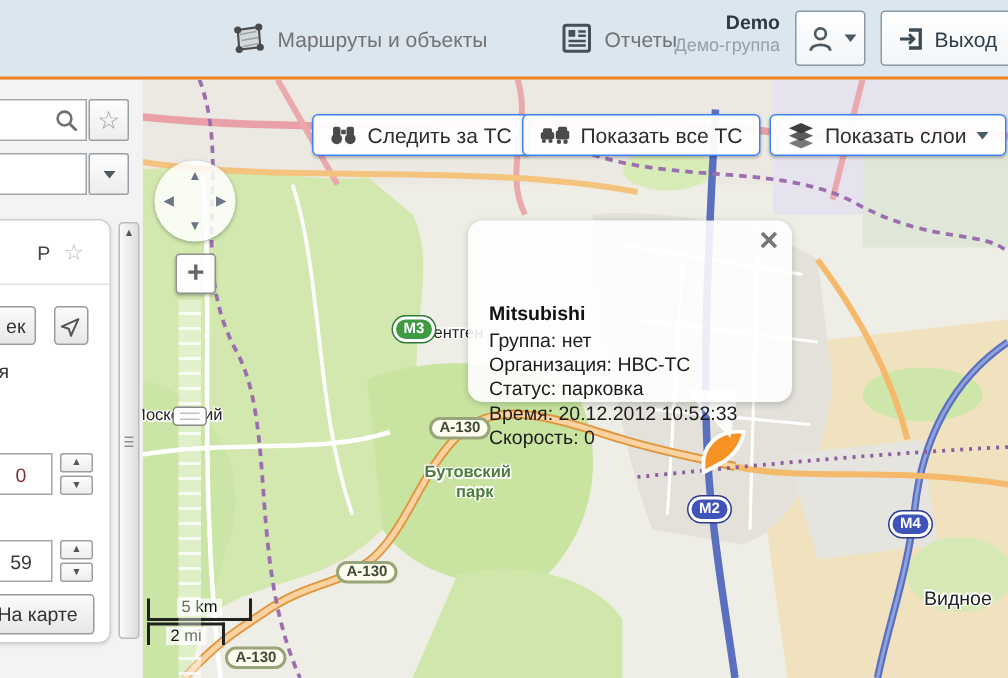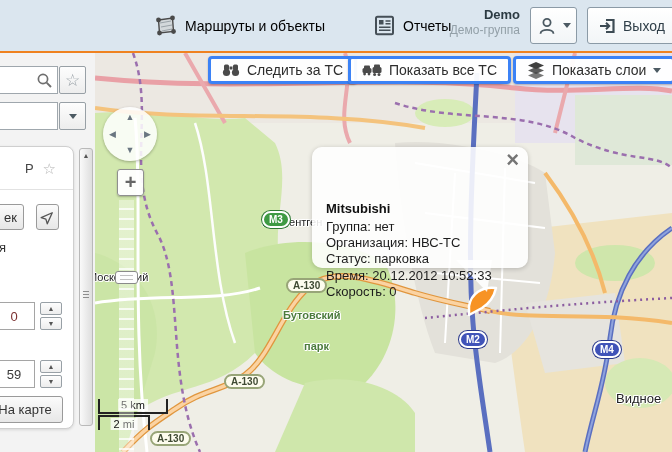--- a/index.html
+++ b/index.html
@@ -2,21 +2,21 @@
 <html><head>
 <meta charset="utf-8">
 <style>
   html,body{margin:0;padding:0;}
   body{font-family:"Liberation Sans",sans-serif;background:#fff;}
   .app{position:relative;width:672px;height:452px;overflow:hidden;background:#efeee6;}
 
   
   .topbar{position:absolute;left:0;top:0;width:672px;height:51px;background:#dbe6ef;border-bottom:2px solid #ef8220;z-index:20;}
   .topbar-item{position:absolute;top:0;height:51px;display:flex;align-items:center;gap:8px;}
-  .tab-label{font-size:14px;color:#000000;white-space:nowrap;}
+  .tab-label{font-size:14px;color:#737373;white-space:nowrap;}
   .tab-label.active{color:#ef8220;}
   .tb-btn{position:absolute;top:7px;height:37px;background:linear-gradient(#ffffff,#f2f5f7);border:1px solid #8b9aa6;border-radius:3px;display:flex;align-items:center;justify-content:center;gap:6px;box-sizing:border-box;cursor:pointer;}
   .userinfo{position:absolute;top:7px;right:152px;text-align:right;line-height:1.25;}
   .user-name{font-size:13px;font-weight:bold;color:#2b3a42;}
   .user-group{font-size:12px;color:#93a0a8;}
   .caret{width:0;height:0;border-left:4px solid transparent;border-right:4px solid transparent;border-top:5px solid #4c5a63;display:inline-block;}
   .logout-label{font-size:14px;color:#2f3e48;}
 
   
   .sidebar{position:absolute;left:0;top:53px;width:95px;height:399px;background:#f3f3f3;z-index:10;overflow:hidden;}
@@ -45,21 +45,21 @@
   .map-annotations{position:absolute;left:0;top:0;width:672px;height:452px;z-index:4;pointer-events:none;}
   .maplabel{position:absolute;white-space:nowrap;text-shadow:1px 0 0 #fff,-1px 0 0 #fff,0 1px 0 #fff,0 -1px 0 #fff,1px 1px 0 #fff,-1px -1px 0 #fff;}
   .maplabel.town{font-size:11px;color:#222;}
   .maplabel.town-lg{font-size:13px;color:#222;}
   .maplabel.park{font-size:11px;color:#4c7c3c;font-weight:bold;padding-left:13px;}
   .badge{position:absolute;font-weight:bold;text-align:center;box-sizing:border-box;}
   .badge.green{background:#3f9a44;color:#fff;border:2px solid #fff;box-shadow:0 0 0 1px #2f7a34;border-radius:10px;font-size:10px;padding:1px 5px;}
   .badge.blue{background:#4053b8;color:#fff;border:2px solid #fff;box-shadow:0 0 0 1px #2c3a8c;border-radius:10px;font-size:10px;padding:1px 5px;}
   .badge.trunk{background:#fdfcee;color:#3f4a33;border:2px solid #98a578;border-radius:8px;font-size:10px;padding:0 5px;}
 
-  .map-btn{position:absolute;top:56px;height:28px;background:rgba(255,255,255,.95);border:3px solid #3b82f6;border-radius:4px;display:flex;align-items:center;gap:7px;padding:8px 11px;font-size:14px;color:#2d2d2d;box-shadow:0 1px 2px rgba(0,0,0,.25);z-index:15;cursor:pointer;box-sizing:border-box;white-space:nowrap;}
+  .map-btn{position:absolute;top:76px;height:28px;background:rgba(255,255,255,.95);border:1px solid #3b82f6;border-radius:4px;display:flex;align-items:center;gap:7px;padding:8px 11px;font-size:14px;color:#2d2d2d;box-shadow:0 1px 2px rgba(0,0,0,.25);z-index:15;cursor:pointer;box-sizing:border-box;white-space:nowrap;}
 
   .pan-circle{position:absolute;left:103px;top:107px;width:54px;height:54px;border-radius:50%;background:rgba(255,255,255,.85);box-shadow:0 1px 3px rgba(0,0,0,.3);z-index:12;cursor:pointer;}
   .pan-arrow{position:absolute;font-size:9px;color:#6a7681;line-height:1;}
   .zoom-plus{position:absolute;left:117px;top:169px;width:27px;height:27px;background:rgba(255,255,255,.95);border:1px solid #8f8f8f;border-radius:3px;font-size:20px;font-weight:bold;color:#666;display:flex;align-items:center;justify-content:center;z-index:12;cursor:pointer;box-sizing:border-box;box-shadow:0 1px 2px rgba(0,0,0,.25);}
   .zoom-track{position:absolute;left:119px;top:200px;width:15px;height:252px;background:repeating-linear-gradient(to bottom,rgba(255,255,255,.38) 0 8px,rgba(255,255,255,.85) 8px 10px);z-index:11;cursor:pointer;}
   .zoom-thumb{position:absolute;left:115px;top:271px;width:23px;height:13px;background:#fdfdfd;border:1px solid #8a8a8a;border-radius:3px;z-index:13;box-sizing:border-box;cursor:grab;}
   .zoom-thumb div{height:1px;background:#c0c0c0;margin:3px 4px 0;}
 
   .scale-km{position:absolute;left:98px;top:399px;width:70px;height:15px;border-left:2px solid #222;border-right:2px solid #222;border-bottom:2px solid #222;z-index:9;box-sizing:border-box;}
   .scale-mi{position:absolute;left:98px;top:415px;width:52px;height:15px;border-left:2px solid #222;border-right:2px solid #222;border-top:2px solid #222;z-index:9;box-sizing:border-box;}
@@ -111,21 +111,21 @@
       <path d="M38,0 C60,60 30,120 62,180 C90,230 70,320 105,399" stroke="#9b6fae" stroke-width="2.5" stroke-dasharray="5,4" fill="none"></path>
       <path d="M300,50 C360,70 430,55 480,85 C530,110 560,100 577,115" stroke="#9b6fae" stroke-width="2.5" stroke-dasharray="5,4" fill="none"></path>
       <path d="M330,265 C400,258 480,250 577,245" stroke="#8b5ca0" stroke-width="2.5" stroke-dasharray="2,4" fill="none"></path>
     </svg>
   </div>
 
   <div class="map-annotations">
       <div class="maplabel town" style="left: 262px; top: 216px;">Мосрентген</div>
       <div class="maplabel town" style="left: 88px; top: 271px;">Московский</div>
       <div class="maplabel park" style="left: 270px; top: 309px;">Бутовский</div>
-      <div class="maplabel park" style="left: 291px; top: 340px;">парк</div>
+      <div class="maplabel park" style="left: 291px; top: 322px;">парк</div>
       <div class="maplabel town-lg" style="left: 616px; top: 391px;">Видное</div>
       <div class="badge green" style="left: 262px; top: 183px; margin-top: 28px;">М3</div>
       <div class="badge blue" style="left: 459px; top: 331px;">М2</div>
       <div class="badge blue" style="left: 593px; top: 341px;">М4</div>
       <div class="badge trunk" style="left: 286px; top: 278px;">А-130</div>
       <div class="badge trunk" style="left: 224px; top: 374px;">А-130</div>
       <div class="badge trunk" style="left: 150px; top: 431px;">А-130</div>
     </div>
 
   <div class="map-btn" style="left:208px;">

